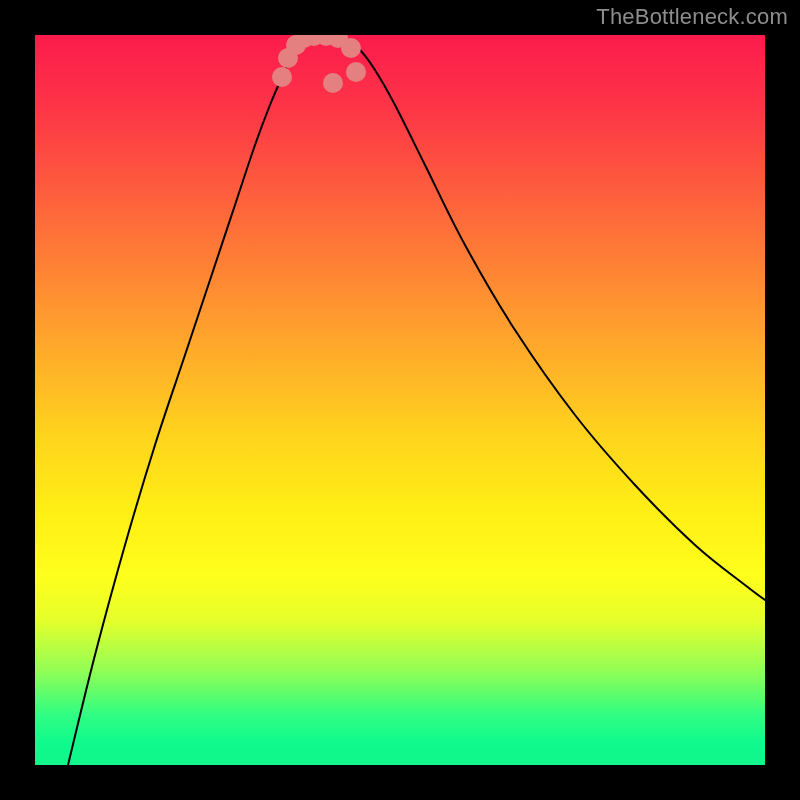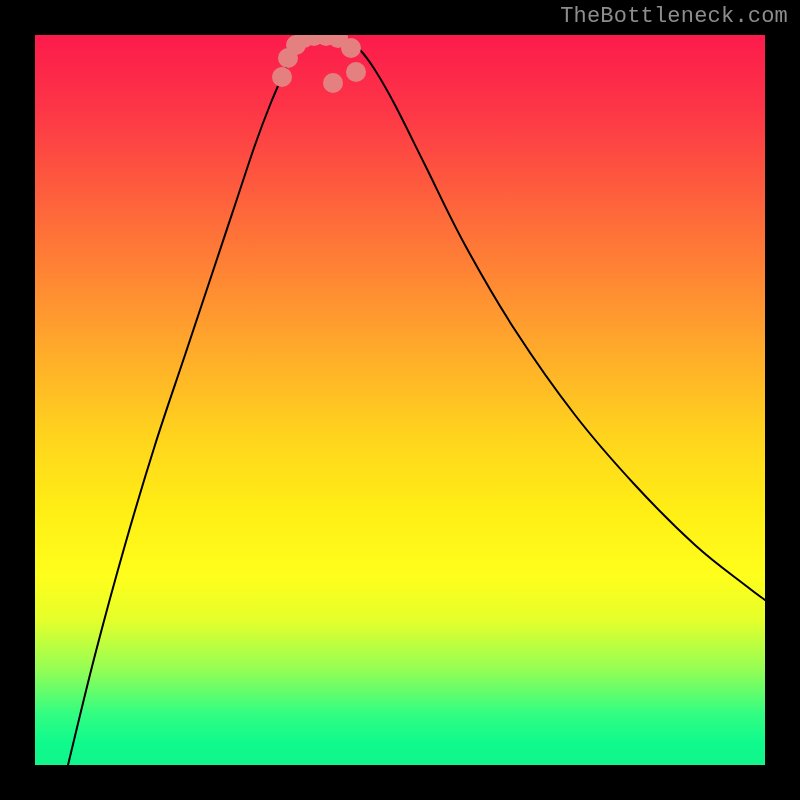--- a/index.html
+++ b/index.html
@@ -43,21 +43,21 @@
   .curve-layer {
     position: absolute;
     left: 0; top: 0;
     width: 730px;
     height: 730px;
   }
   .watermark {
     position: absolute;
     top: 4px;
     right: 12px;
-    font-family: Liberation Mono, monospace;
+    font-family: Liberation Sans, sans-serif;
     font-size: 22px;
     color: #8d8d8d;
     letter-spacing: 0.2px;
     user-select: none;
   }
 </style>
 </head>
 <body>
 
 <div class="frame">

